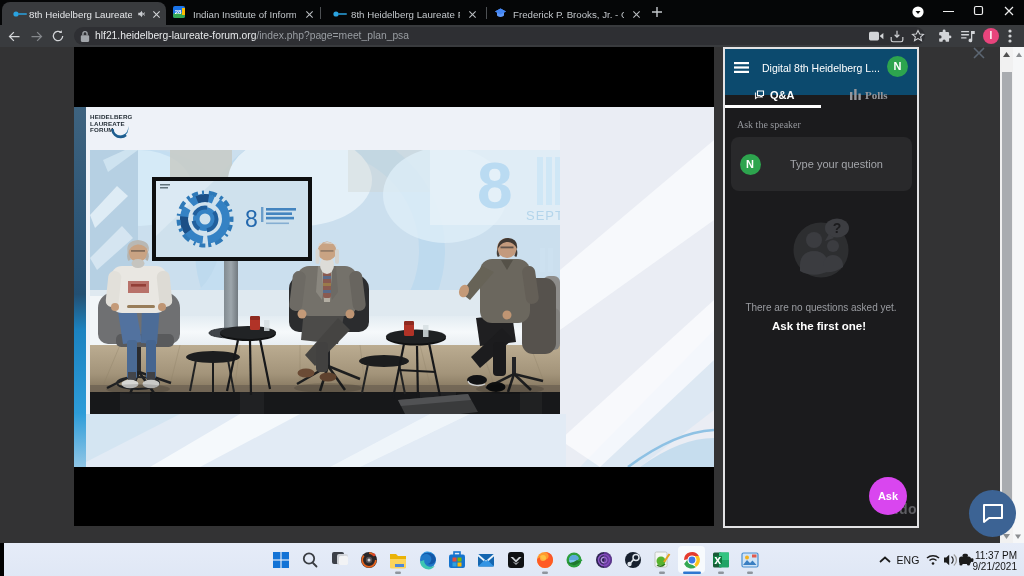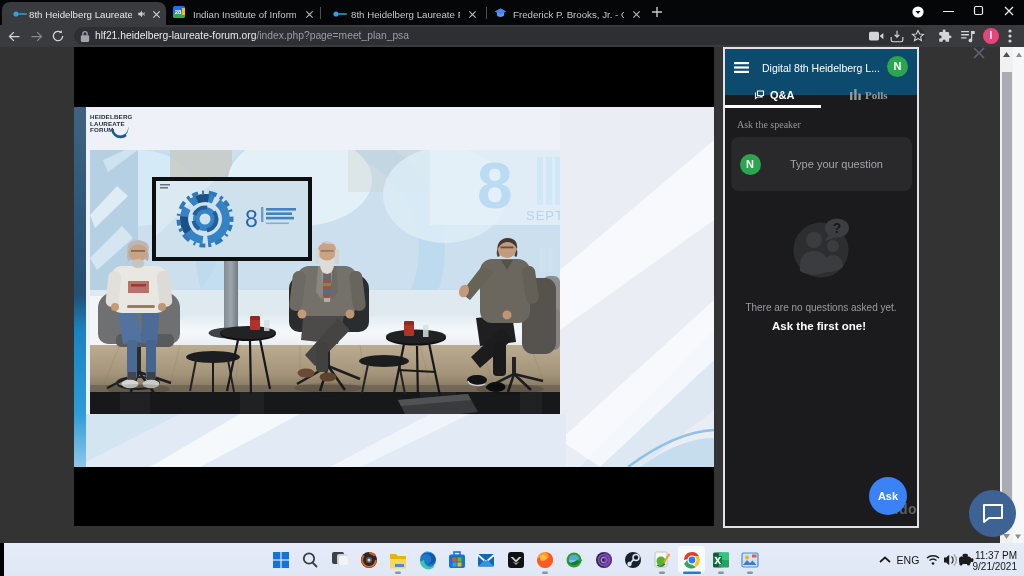--- a/index.html
+++ b/index.html
@@ -21,21 +21,21 @@
   #page { position:absolute; left:0; top:47px; width:1024px; height:496px; background:#333334; }
   #videoblack { position:absolute; left:74px; top:0px; width:640px; height:479px; background:#000; }
   #videosvg { position:absolute; left:0px; top:60px; }
 
   
   #panel { position:absolute; left:723px; top:0px; width:196px; height:481px; background:#1b1b1d; border:2px solid #e3e3e5; }
   #phead { position:absolute; left:0; top:0; width:192px; height:46px; background:#0c4a6e; }
   #ptabs { position:absolute; left:0; top:36px; width:192px; height:22px; font-size:11px; font-weight:bold; }
   #qaul { position:absolute; left:0px; top:55.5px; width:96px; height:3px; background:#fff; }
   .gtxt { color:#95979c;font-family:Liberation Serif, serif; }
-  #askbtn { position:absolute; left:144px; top:428px; width:38px; height:38px; border-radius:50%; background:#3b82f6; color:#fff; font-size:11px; font-weight:bold; text-align:center; line-height:38px; }
+  #askbtn { position:absolute; left:144px; top:428px; width:38px; height:38px; border-radius:50%; background:#d946ef; color:#fff; font-size:11px; font-weight:bold; text-align:center; line-height:38px; }
   .ncirc { border-radius:50%; background:#2da44e; color:#fff; font-weight:bold; text-align:center; }
 
   
   #taskbar { position:absolute; left:4px; top:543px; width:1024px; height:35px; background:linear-gradient(180deg,#e6ecf8,#dfe7f5); }
 </style>
 </head>
 <body>
 <div id="stage">
 
   <div id="tabbar">

